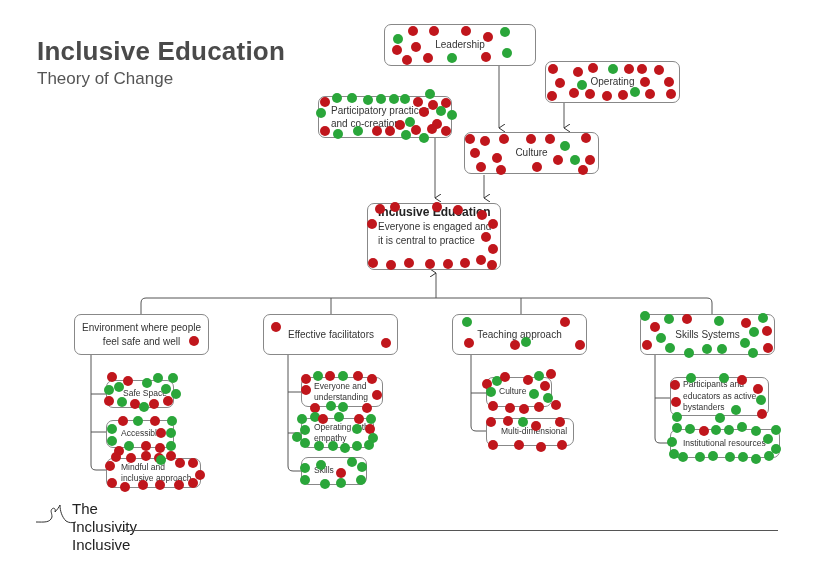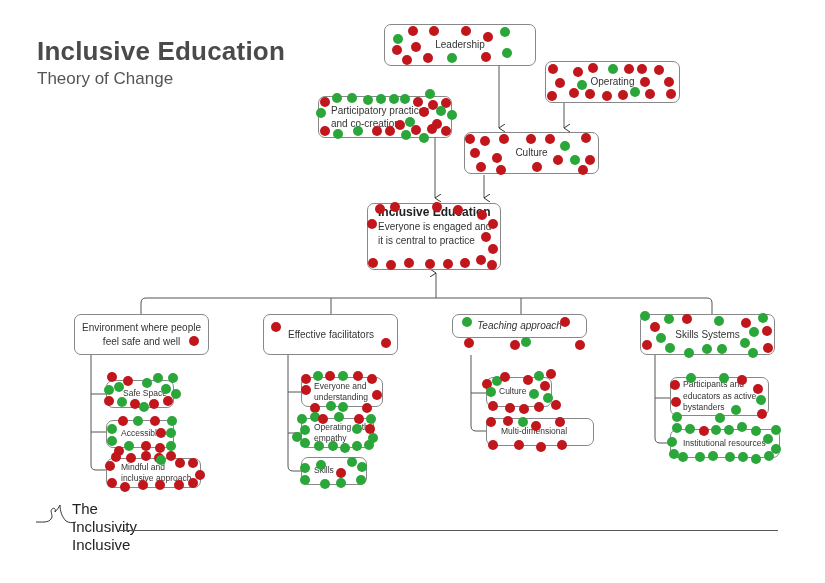--- a/index.html
+++ b/index.html
@@ -67,21 +67,21 @@
   <span class="main-t">Inclusive Education</span>
   <span style="width:115px;">Everyone is engaged and it is central to practice</span>
 </div>
 
 <div class="box" style="left:74px;top:314px;width:135px;height:41px;">
   <span style="width:125px;">Environment where people feel safe and well</span>
 </div>
 <div class="box left" style="left:263px;top:314px;width:135px;height:41px;">
   <span style="padding-left:12px;">Effective facilitators</span>
 </div>
-<div class="box" style="left:452px;top:314px;width:135px;height:24px;font-style:italic;">
+<div class="box" style="left:452px;top:314px;width:135px;height:41px;">
   <span>Teaching approach</span>
 </div>
 <div class="box" style="left:640px;top:314px;width:135px;height:41px;">
   <span>Skills Systems</span>
 </div>
 
 <div class="box sm left" style="left:106px;top:380px;width:68px;height:28px;padding-left:16px;">
     <span>Safe Space</span>
   </div>
 <div class="box sm left" style="left:106px;top:420px;width:68px;height:28px;padding-left:14px;">
@@ -97,21 +97,21 @@
 <div class="box sm left" style="left:301px;top:418px;width:73px;height:30px;padding-left:12px;">
     <span style="width:55px;">Operating with empathy</span>
   </div>
 <div class="box sm left" style="left:301px;top:457px;width:66px;height:28px;padding-left:12px;">
     <span>Skills</span>
   </div>
 
 <div class="box sm left" style="left:486px;top:377px;width:66px;height:30px;padding-left:12px;">
     <span>Culture</span>
   </div>
-<div class="box sm left" style="left:486px;top:418px;width:108px;height:28px;padding-left:14px;">
+<div class="box sm left" style="left:486px;top:418px;width:88px;height:28px;padding-left:14px;">
     <span>Multi-dimensional</span>
   </div>
 
 <div class="box sm left" style="left:670px;top:377px;width:99px;height:39px;padding-left:12px;">
     <span style="width:80px;">Participants and educators as active bystanders</span>
   </div>
 <div class="box sm left" style="left:670px;top:429px;width:110px;height:29px;padding-left:12px;">
     <span>Institutional resources</span>
   </div>
 

